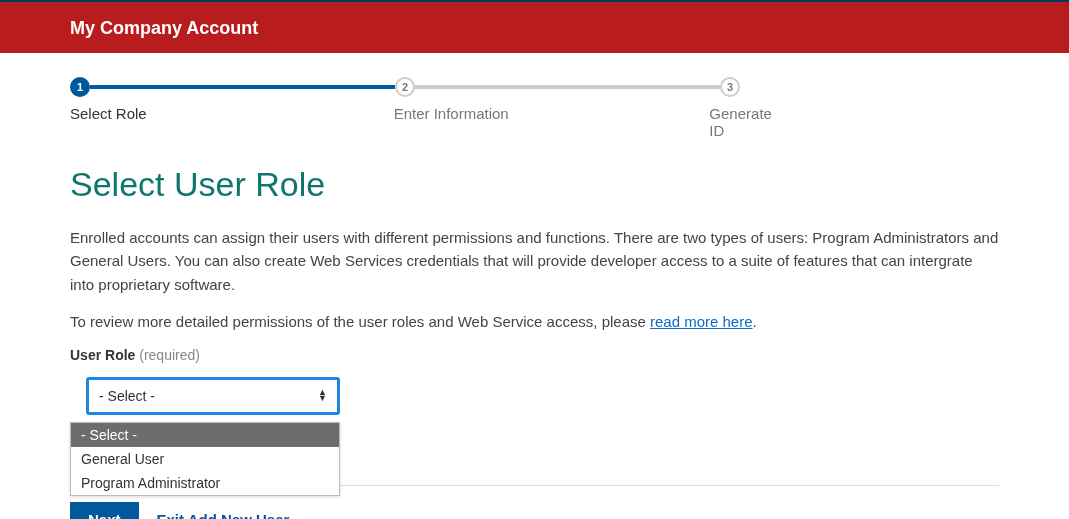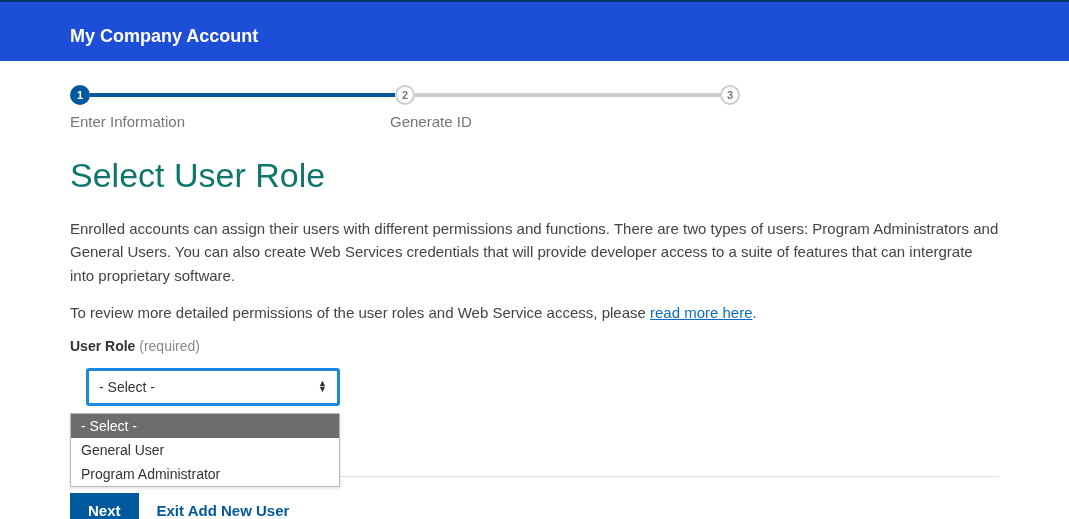--- a/index.html
+++ b/index.html
@@ -5,22 +5,22 @@
   * { box-sizing: border-box; margin: 0; padding: 0; }
   body {
     font-family: "Helvetica Neue", Arial, sans-serif;
     background: #f1f1f1;
     color: #333;
     width: 1069px;
     height: 519px;
     overflow: hidden;
   }
   .header-bar {
-    background: #1d4ed8;
-    padding: 24px 70px 14px;
+    background: #b91c1c;
+    padding: 16px 70px 14px;
     border-top: 2px solid #003a63;
   }
   .header-title {
     color: #fff;
     font-size: 18px;
     font-weight: 700;
   }
   .main {
     background: #fff;
     margin: 0;
@@ -198,20 +198,21 @@
       <div class="step-line line-active" style="width:310px"></div>
       <div class="step step-inactive">
         <div class="step-circle">2</div>
       </div>
       <div class="step-line line-inactive" style="width:302px"></div>
       <div class="step step-inactive">
         <div class="step-circle">3</div>
       </div>
     </div>
     <div class="stepper-labels">
+      <div class="sl1">Select Role</div>
       <div class="sl2">Enter Information</div>
       <div class="sl3">Generate ID</div>
     </div>
   </div>
 
   <h1 class="page-title">Select User Role</h1>
 
   <p class="desc">Enrolled accounts can assign their users with different permissions and functions. There are two types of users: Program Administrators and General Users. You can also create Web Services credentials that will provide developer access to a suite of features that can intergrate into proprietary software.</p>
 
   <p class="desc">

